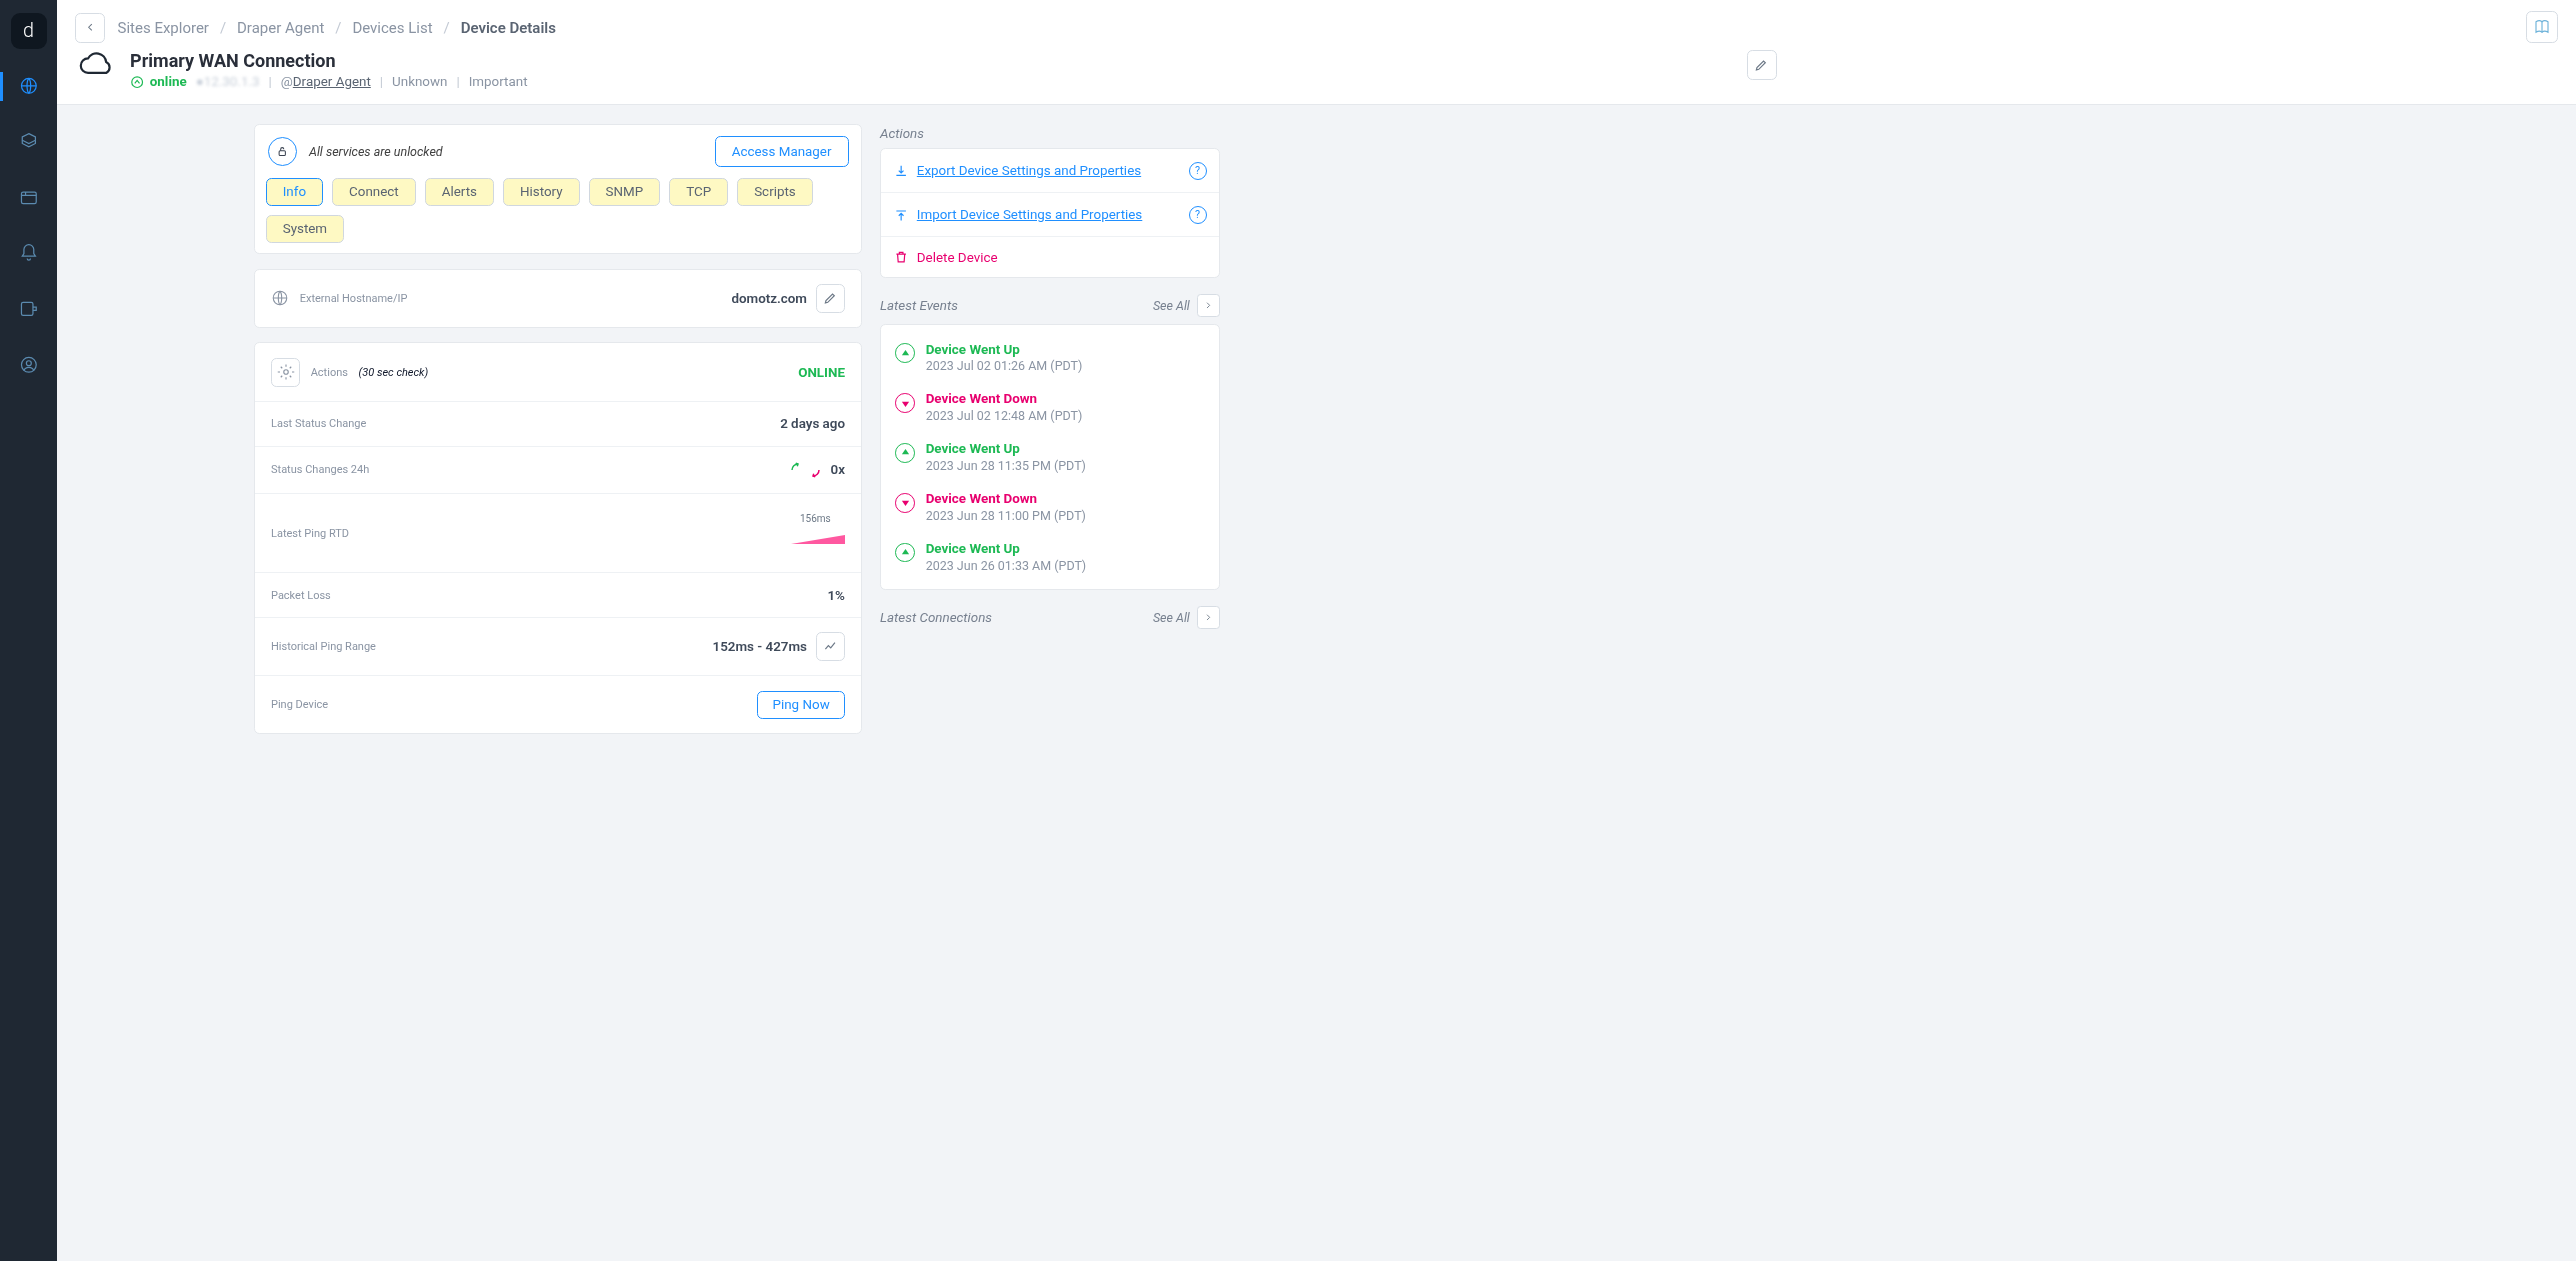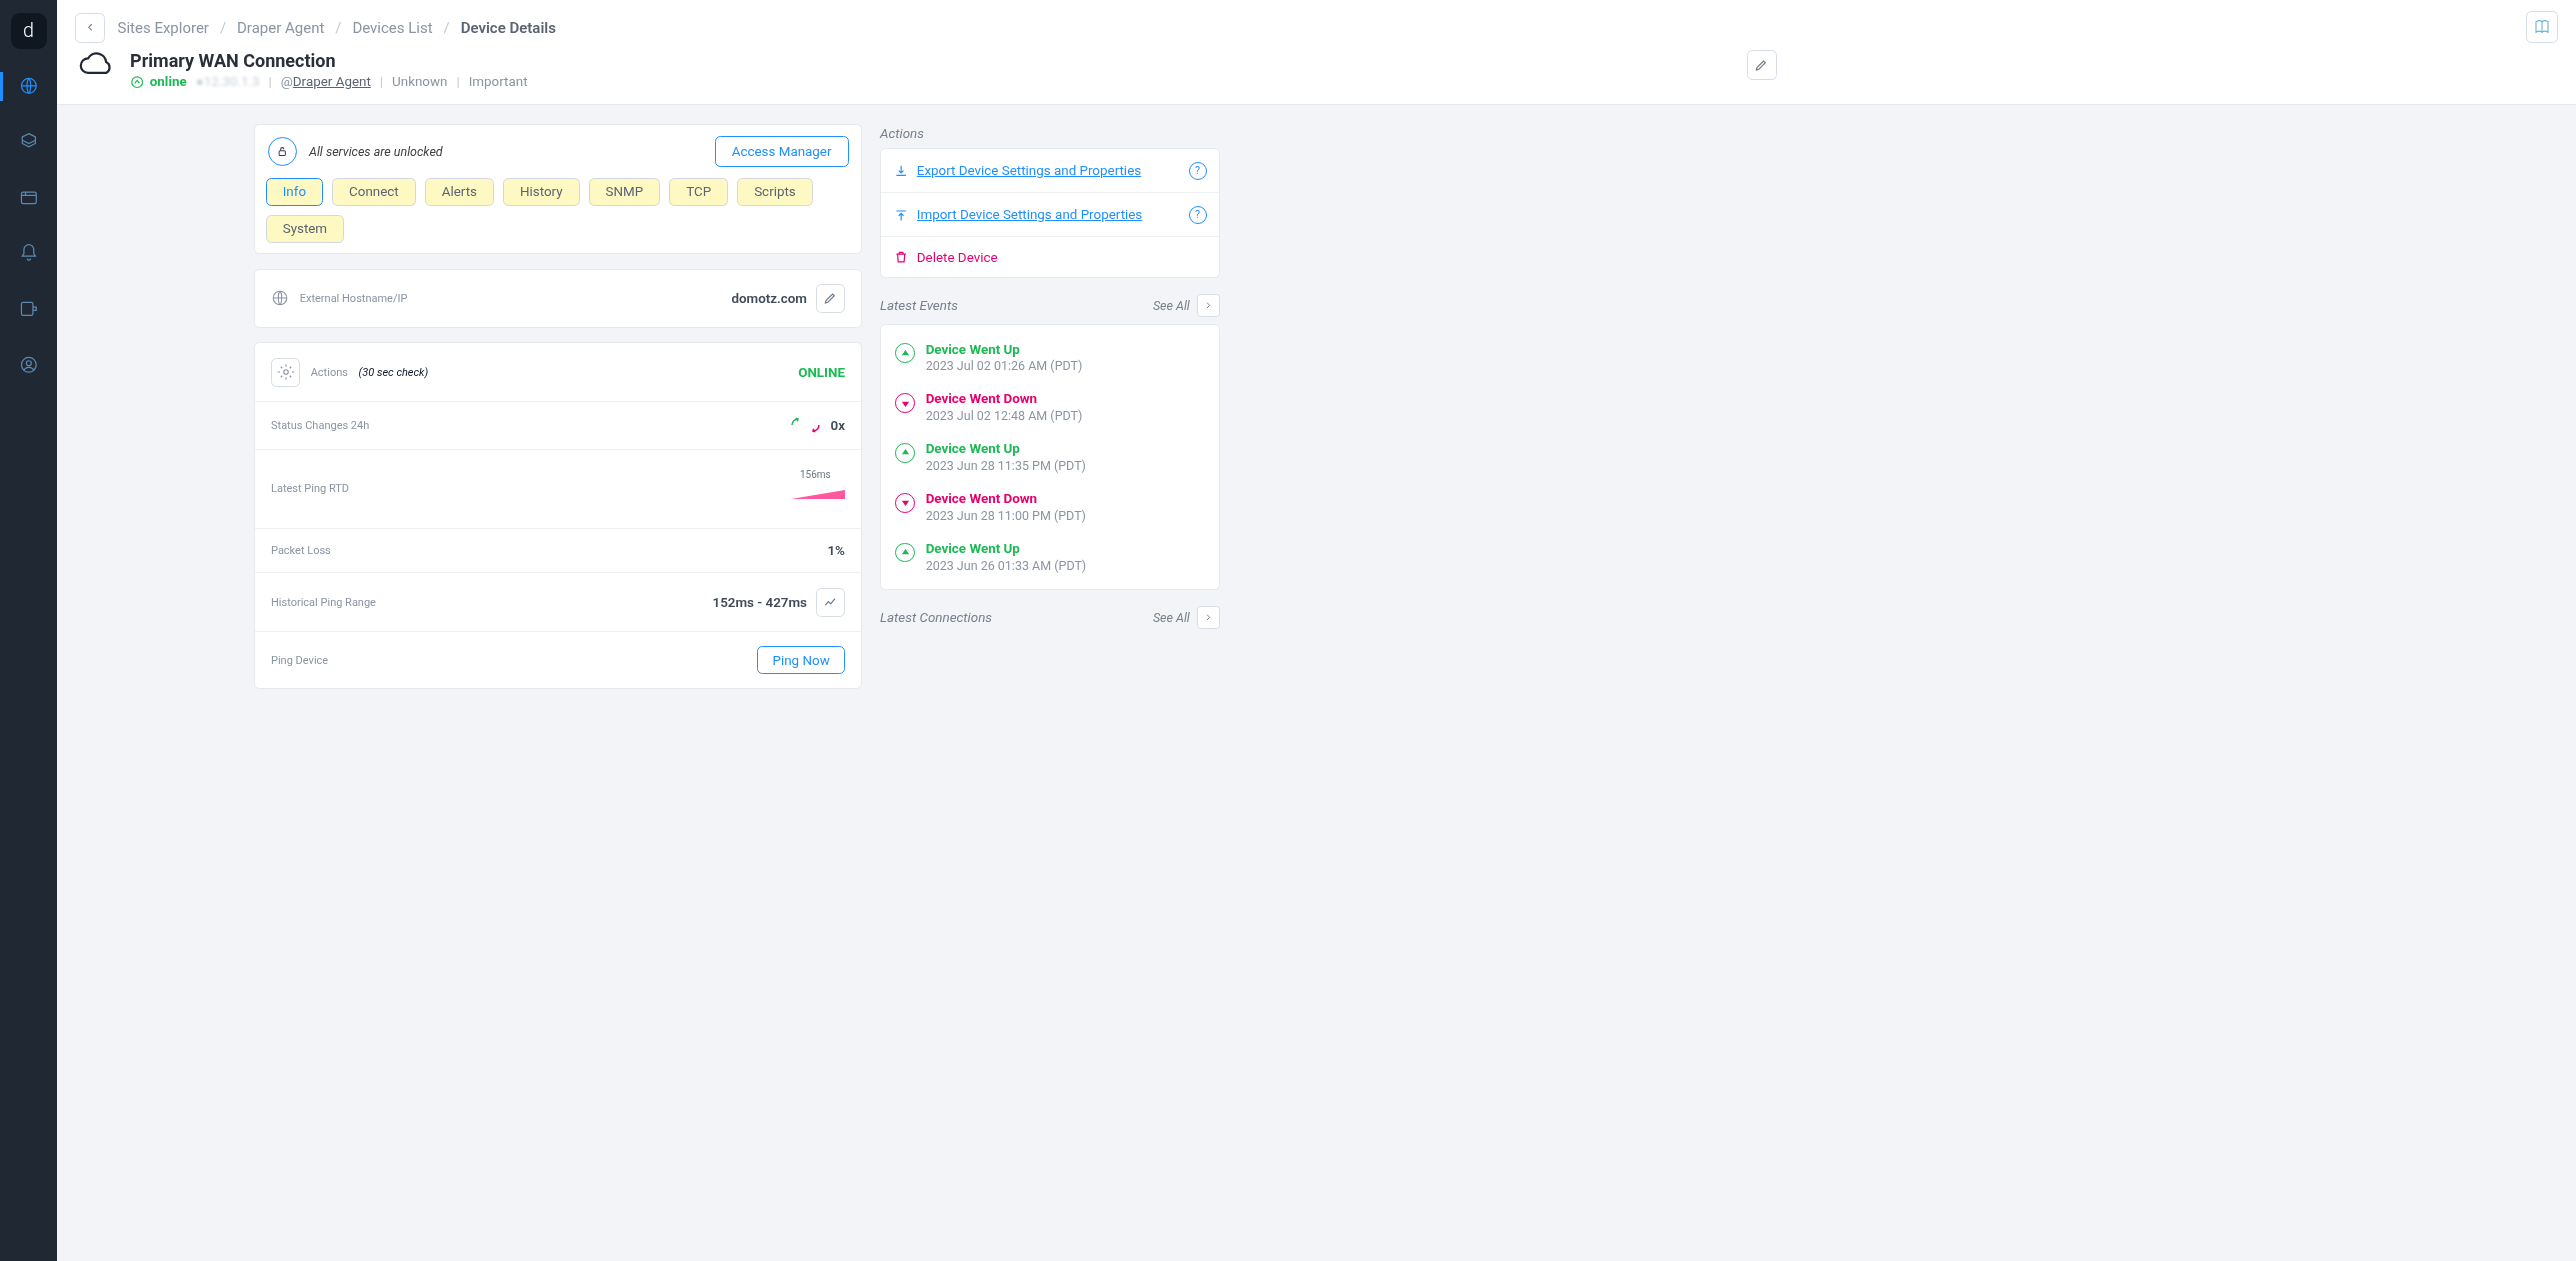--- a/index.html
+++ b/index.html
@@ -260,20 +260,26 @@
                   <path d="M12 2v3M12 19v3M4 12H1M23 12h-3M5 5l2 2M17 17l2 2M5 19l2-2M17 7l2-2"></path>
                 </svg>
             </div>
             <span>Actions</span>
             <span class="small-note">(30 sec check)</span>
           </div>
           <div class="value green">ONLINE</div>
         </div>
         <div class="row">
           <div class="label">
+              <span>Last Status Change</span>
+            </div>
+          <div class="value">2 days ago</div>
+        </div>
+        <div class="row">
+          <div class="label">
               <span>Status Changes 24h</span>
             </div>
           <div class="value">
             <span class="cycle-icon" style="display:inline-flex;">
               <svg viewBox="0 0 24 24">
                   <path d="M4 12a8 8 0 018-8"></path>
                   <path d="M9 3l3 1-1 3"></path>
                 </svg>
             </span>
             <span class="cycle-icon down" style="display:inline-flex;margin-left:-12.5px;">

